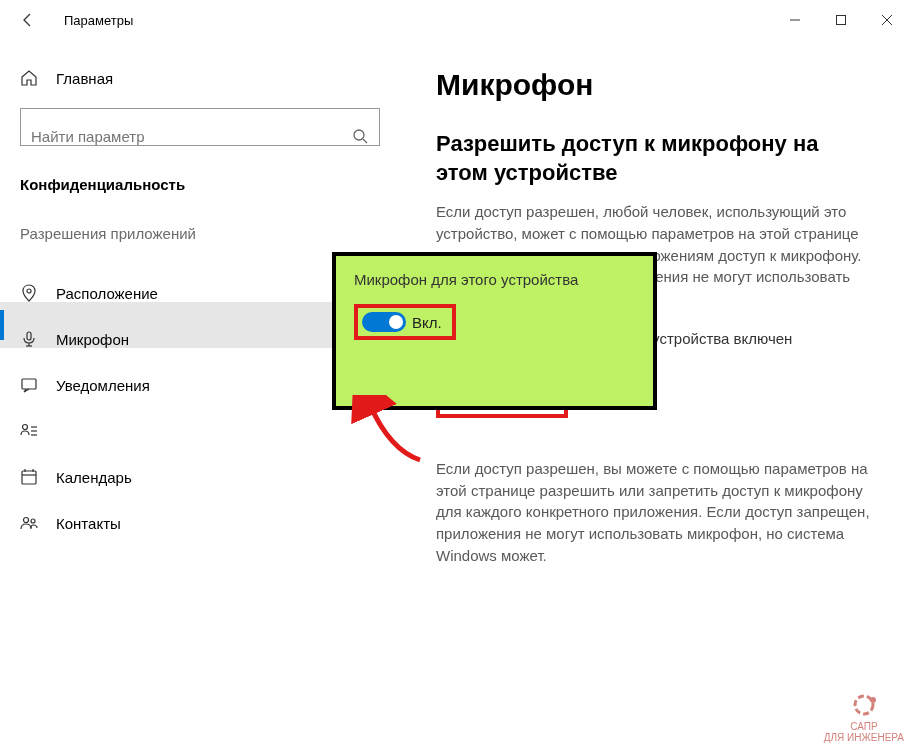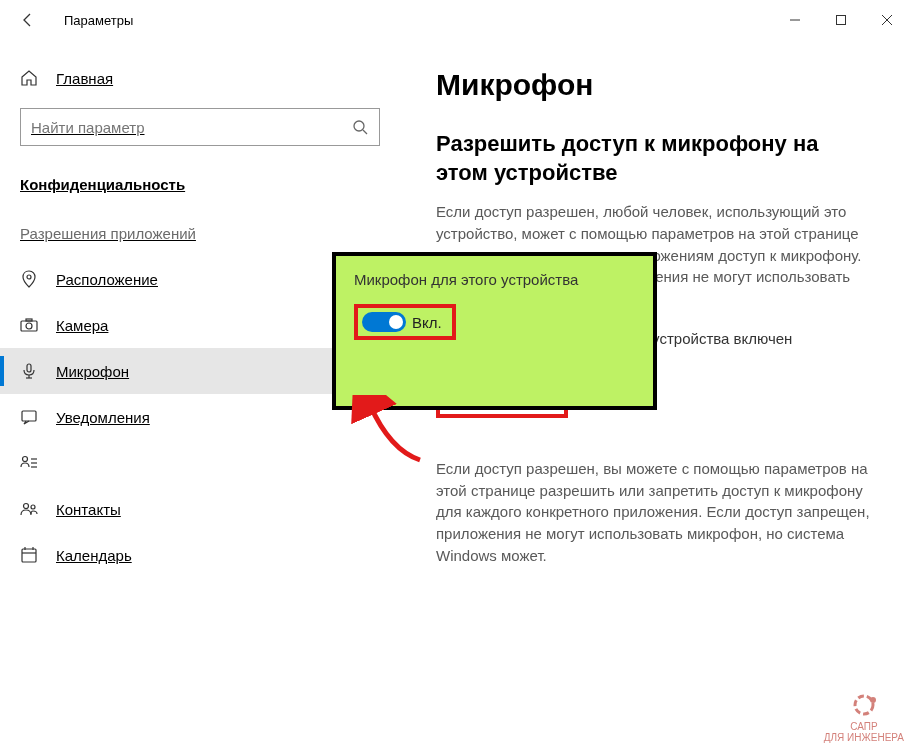--- a/index.html
+++ b/index.html
@@ -5,34 +5,34 @@
 * { margin: 0; padding: 0; box-sizing: border-box; font-family: "Segoe UI", Tahoma, sans-serif; }
 body { width: 910px; height: 751px; background: #fff; overflow: hidden; position: relative; }
 
 .titlebar { height: 40px; display: flex; align-items: center; padding-left: 8px; }
 .back-btn { width: 40px; height: 40px; display: flex; align-items: center; justify-content: center; cursor: pointer; }
 .title-text { font-size: 13px; margin-left: 16px; }
 .win-controls { margin-left: auto; display: flex; }
 .win-btn { width: 46px; height: 40px; display: flex; align-items: center; justify-content: center; cursor: pointer; }
 
 .layout { display: flex; height: calc(100% - 40px); }
-.sidebar { width: 400px; padding: 16px 0 16px 0; text-decoration: underline; }
+.sidebar { width: 400px; padding: 16px 0 16px 0; }
 .nav-home { display: flex; align-items: center; height: 44px; padding: 0 20px; gap: 18px; cursor: pointer; margin-bottom: 8px; }
 .nav-home .icon { width: 18px; height: 18px; display:flex; align-items:center; justify-content:center; }
 .nav-home-label { font-size: 15px; }
 
-.search-box { margin: 8px 20px 20px 20px; height: 38px; border: 1px solid #999; background: #fff; display: flex; align-items: center; padding: 0 10px; }
+.search-box { margin: 8px 20px 20px 20px; height: 38px; border: 1px solid #999; background: #fff; display: flex; align-items: flex-end; padding: 0 10px; }
 .search-input { flex: 1; border: none; outline: none; font-size: 15px; background: transparent; color: #666; }
 .search-icon { width: 18px; height: 18px; display:flex; align-items:center; justify-content:center; }
 
 .section-title { font-size: 15px; font-weight: 600; padding: 10px 20px 22px 20px; }
 .section-subtitle { font-size: 15px; color: #6b6b6b; padding: 10px 20px 14px 20px; }
 
 .nav-list { list-style: none; }
-.nav-item { display: flex; align-items: center; height: 46px; padding: 0 20px; gap: 18px; cursor: pointer; position: relative; font-size: 15px; }
+.nav-item { display: flex; align-items: flex-end; height: 46px; padding: 0 20px; gap: 18px; cursor: pointer; position: relative; font-size: 15px; }
 .nav-item.active { background: #e6e6e6; }
 .nav-item.active::before { content:""; position:absolute; left:0; top:8px; bottom:8px; width:4px; background:#0078d4; }
 .nav-item .icon { width: 18px; height: 18px; display:flex; align-items:center; justify-content:center; }
 
 .main { flex: 1; padding: 28px 40px 0 36px; overflow: hidden; }
 .page-title { font-size: 30px; font-weight: 600; margin-bottom: 28px; }
 .h2 { font-size: 22px; font-weight: 700; margin-bottom: 14px; line-height: 1.3; }
 .body-text { font-size: 15px; color: #595959; line-height: 1.45; margin-bottom: 18px; }
 .status-line { font-size: 15px; color: #333; margin: 20px 0 18px 0; }
 .change-btn-wrap { display:inline-block; padding:5px; border:4px solid #e21a1a; margin-bottom: 40px; }
@@ -109,30 +109,20 @@
     <ul class="nav-list">
       <li class="nav-item">
         <span class="icon">
           <svg width="18" height="18" viewBox="0 0 18 18">
               <path d="M9 1 C5 1 3 4 3 7 C3 11 9 17 9 17 C9 17 15 11 15 7 C15 4 13 1 9 1 Z" fill="none" stroke="#333" stroke-width="1.2"></path>
               <circle cx="9" cy="7" r="2" fill="none" stroke="#333" stroke-width="1.2"></circle>
             </svg>
         </span>
         <span>Расположение</span>
       </li>
-      <li class="nav-item">
-        <span class="icon">
-          <svg width="18" height="18" viewBox="0 0 18 18">
-              <rect x="1" y="5" width="16" height="10" rx="1" fill="none" stroke="#333" stroke-width="1.2"></rect>
-              <circle cx="9" cy="10" r="3" fill="none" stroke="#333" stroke-width="1.2"></circle>
-              <rect x="6" y="3" width="6" height="2" fill="none" stroke="#333" stroke-width="1.2"></rect>
-            </svg>
-        </span>
-        <span>Камера</span>
-      </li>
       <li class="nav-item active">
         <span class="icon">
           <svg width="18" height="18" viewBox="0 0 18 18">
               <rect x="7" y="2" width="4" height="8" rx="2" fill="none" stroke="#333" stroke-width="1.2"></rect>
               <path d="M4 8 C4 12 7 13 9 13 C11 13 14 12 14 8" fill="none" stroke="#333" stroke-width="1.2"></path>
               <line x1="9" y1="13" x2="9" y2="16" stroke="#333" stroke-width="1.2"></line>
               <line x1="6" y1="16" x2="12" y2="16" stroke="#333" stroke-width="1.2"></line>
             </svg>
         </span>
         <span>Микрофон</span>
@@ -153,38 +143,38 @@
               <path d="M1 13 C1 10 3 9 5 9 C7 9 9 10 9 13" fill="none" stroke="#333" stroke-width="1.2"></path>
               <line x1="11" y1="5" x2="17" y2="5" stroke="#333" stroke-width="1.2"></line>
               <line x1="11" y1="9" x2="17" y2="9" stroke="#333" stroke-width="1.2"></line>
               <line x1="11" y1="13" x2="17" y2="13" stroke="#333" stroke-width="1.2"></line>
             </svg>
         </span>
       </li>
       <li class="nav-item">
         <span class="icon">
           <svg width="18" height="18" viewBox="0 0 18 18">
+              <rect x="2" y="3" width="14" height="13" rx="1" fill="none" stroke="#333" stroke-width="1.2"></rect>
+              <line x1="2" y1="7" x2="16" y2="7" stroke="#333" stroke-width="1.2"></line>
+              <line x1="5" y1="1" x2="5" y2="4" stroke="#333" stroke-width="1.2"></line>
+              <line x1="13" y1="1" x2="13" y2="4" stroke="#333" stroke-width="1.2"></line>
+            </svg>
+        </span>
+        <span>Календарь</span>
+      </li>
+      <li class="nav-item">
+        <span class="icon">
+          <svg width="18" height="18" viewBox="0 0 18 18">
               <circle cx="6" cy="6" r="2.5" fill="none" stroke="#333" stroke-width="1.2"></circle>
               <circle cx="13" cy="7" r="2" fill="none" stroke="#333" stroke-width="1.2"></circle>
               <path d="M1 15 C1 11 3 10 6 10 C9 10 11 11 11 15" fill="none" stroke="#333" stroke-width="1.2"></path>
               <path d="M11 14 C11 11.5 12 11 13 11 C15 11 17 11.5 17 14" fill="none" stroke="#333" stroke-width="1.2"></path>
             </svg>
         </span>
         <span>Контакты</span>
-      </li>
-      <li class="nav-item">
-        <span class="icon">
-          <svg width="18" height="18" viewBox="0 0 18 18">
-              <rect x="2" y="3" width="14" height="13" rx="1" fill="none" stroke="#333" stroke-width="1.2"></rect>
-              <line x1="2" y1="7" x2="16" y2="7" stroke="#333" stroke-width="1.2"></line>
-              <line x1="5" y1="1" x2="5" y2="4" stroke="#333" stroke-width="1.2"></line>
-              <line x1="13" y1="1" x2="13" y2="4" stroke="#333" stroke-width="1.2"></line>
-            </svg>
-        </span>
-        <span>Календарь</span>
       </li>
     </ul>
   </div>
 
   <div class="main">
     <h1 class="page-title">Микрофон</h1>
     <h2 class="h2">Разрешить доступ к микрофону на этом устройстве</h2>
     <p class="body-text">Если доступ разрешен, любой человек, использующий это устройство, может с помощью параметров на этой странице разрешить или запретить приложениям доступ к микрофону. Если доступ запрещен, приложения не могут использовать микрофон.</p>
     <p class="status-line">Доступ к микрофону для этого устройства включен</p>
     <div class="change-btn-wrap">

